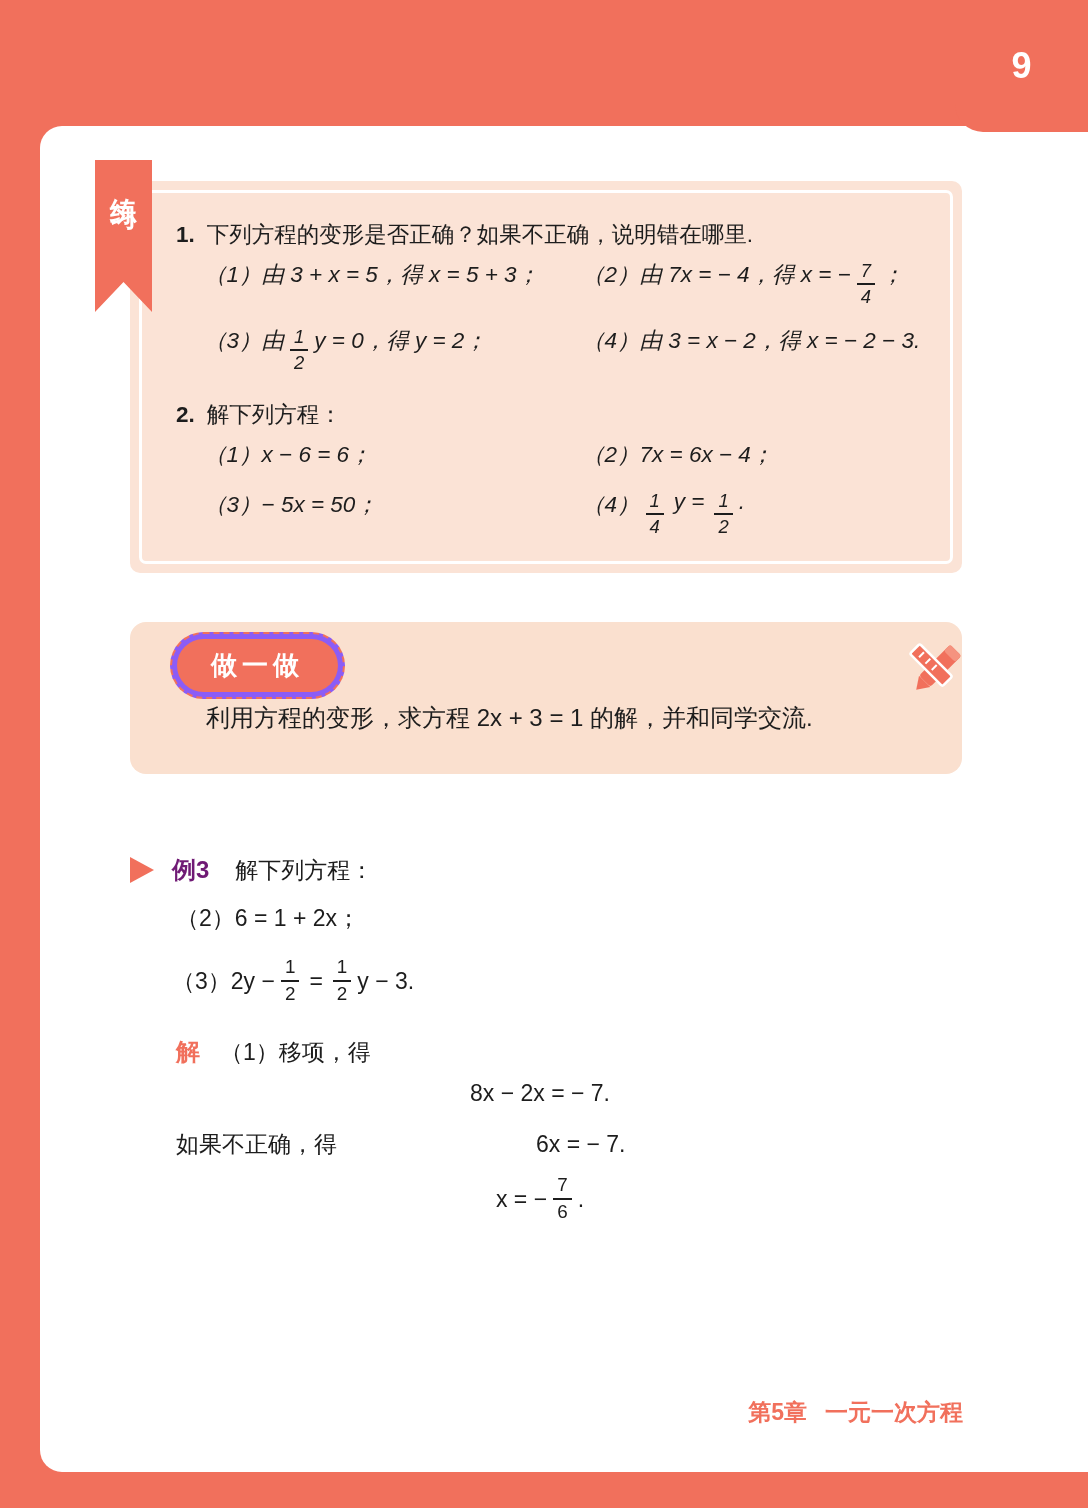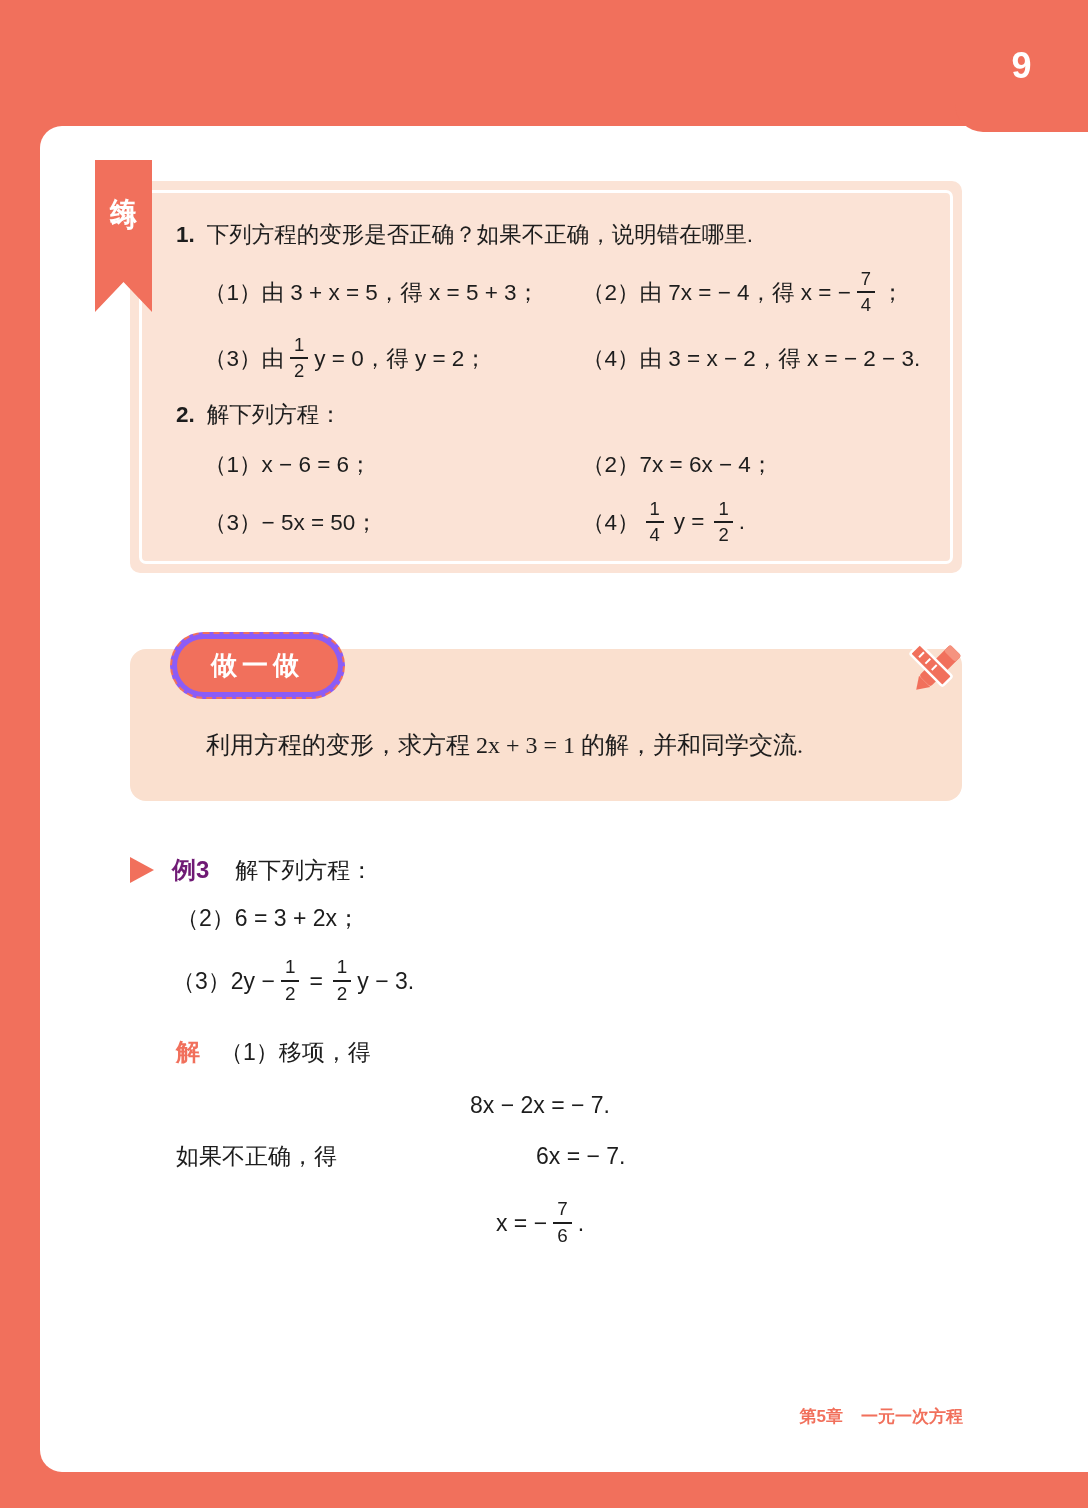--- a/index.html
+++ b/index.html
@@ -59,43 +59,43 @@
     border: 3px solid #ffffff;
     border-radius: 7px;
     padding: 18px 18px 8px 34px;
     font-size: 22.5px;
   }
   .q-head { display: flex; align-items: baseline; margin: 8px 0 4px 0; min-height: 36px; }
   .q-num { font-weight: 700; margin-right: 12px; }
   .item-row { display: flex; }
   .cell {
     flex: 1;
-    display: flex; align-items: center;
+    display: flex; align-items: flex-start;
     min-height: 50px;
     padding-left: 28px;
     white-space: pre;
+    font-style: italic;
   }
   .cell.tall { min-height: 66px; }
   
   .frac {
     display: inline-flex; flex-direction: column; align-items: center;
     font-size: 0.82em; line-height: 1.3;
     margin: 0 6px; vertical-align: middle;
   }
   .frac .fden { border-top: 2px solid #1d1d1d; padding: 0 4px; }
   .frac .fnum { padding: 0 4px; }
   
   .activity-box {
     position: absolute;
-    left: 90px; top: 523px;
+    left: 90px; top: 496px;
     width: 832px; height: 152px;
     background: #fae0cf;
     border-radius: 16px;
     z-index: 1;
-    font-family: Liberation Serif, serif;
   }
   .activity-badge {
     position: absolute;
     left: 130px; top: 506px;
     z-index: 3;
     background: #8b5cf6;
     border: 2px dashed #f1705c;
     border-radius: 38px;
     padding: 5px;
   }
@@ -136,35 +136,35 @@
   .ex-label { color: #701a75; font-weight: 700; font-size: 24px; margin-right: 26px; }
   .ex-line {
     margin: 14px 0 0 46px;
     min-height: 36px;
     display: flex; align-items: center;
     white-space: pre;
     position: relative;
   }
   .ex-line.tall { min-height: 62px; margin-left: 42px; }
   .ex-center {
-    margin-top: 16px;
+    margin-top: 4px;
     min-height: 38px;
     display: flex; align-items: center; justify-content: center;
     white-space: pre;
   }
   .ex-center.tall { min-height: 66px; }
   .solve { color: #f1705c; font-weight: 700; font-size: 24px; margin-right: 20px; }
   .inline-eq { position: absolute; left: 360px; }
   .mid { margin: 0 4px; }
   
   .footer {
     position: absolute;
     right: 125px; bottom: 44px;
     display: flex; gap: 18px;
-    color: #f1705c; font-weight: 700; font-size: 17px;
+    color: #f1705c; font-weight: 700; font-size: 23px;
   }
 </style>
 </head>
 <body>
 
 <div class="page-tab">
   <span>9</span>
 </div>
 
 <div class="page">
@@ -268,21 +268,21 @@
   <div class="example">
 
     <div class="ex-head">
       <span class="tri-marker"></span>
       <span class="ex-label">例3</span>
       <span>解下列方程：</span>
     </div>
 
 
     <div class="ex-line">
-      <span>（2）6 = 3 + 2x；</span>
+      <span>（2）6 = 1 + 2x；</span>
     </div>
 
     <div class="ex-line tall">
       <span>（3）2y −</span>
       <span class="frac">
         <span class="fnum">1</span>
         <span class="fden">2</span>
       </span>
       <span class="mid">=</span>
       <span class="frac">

